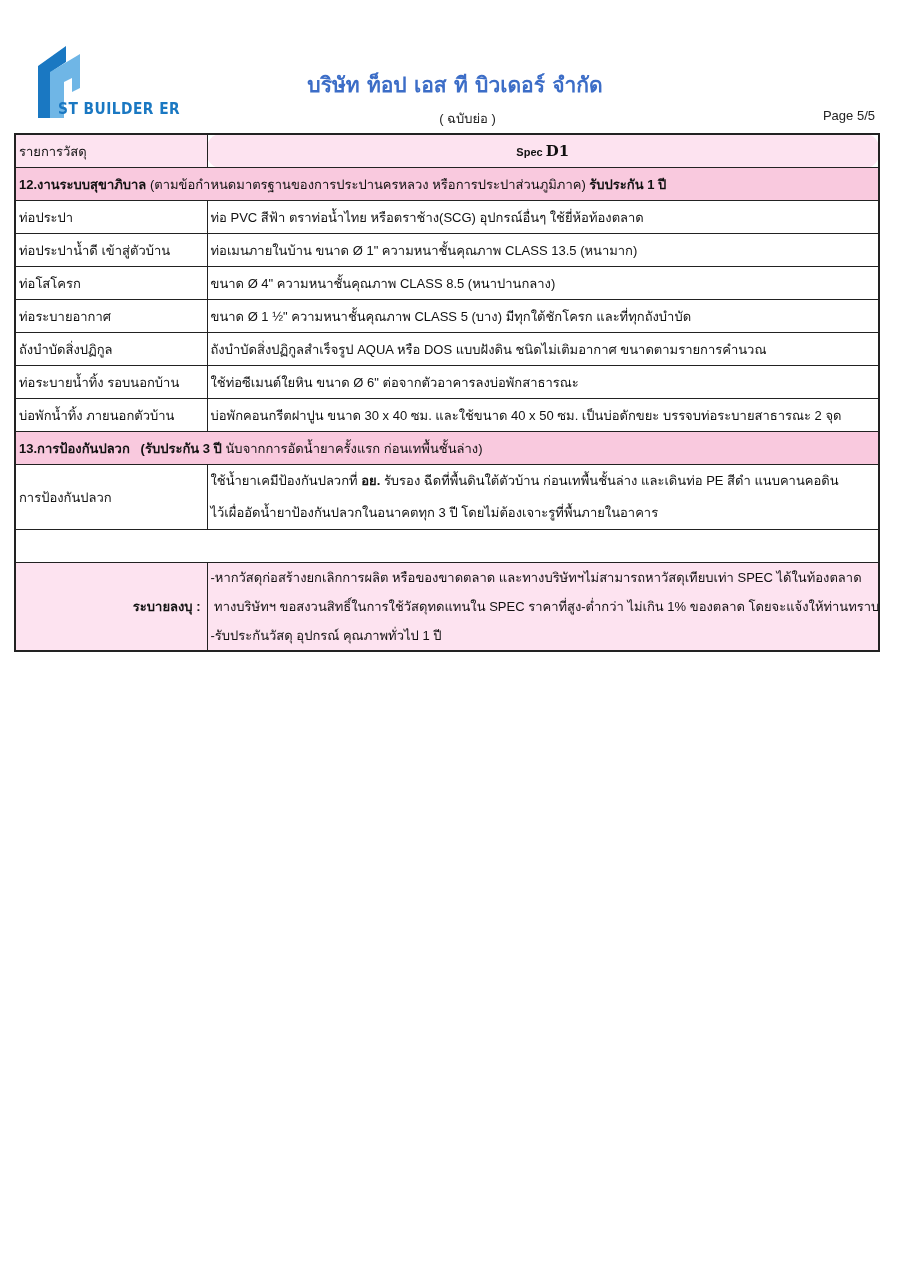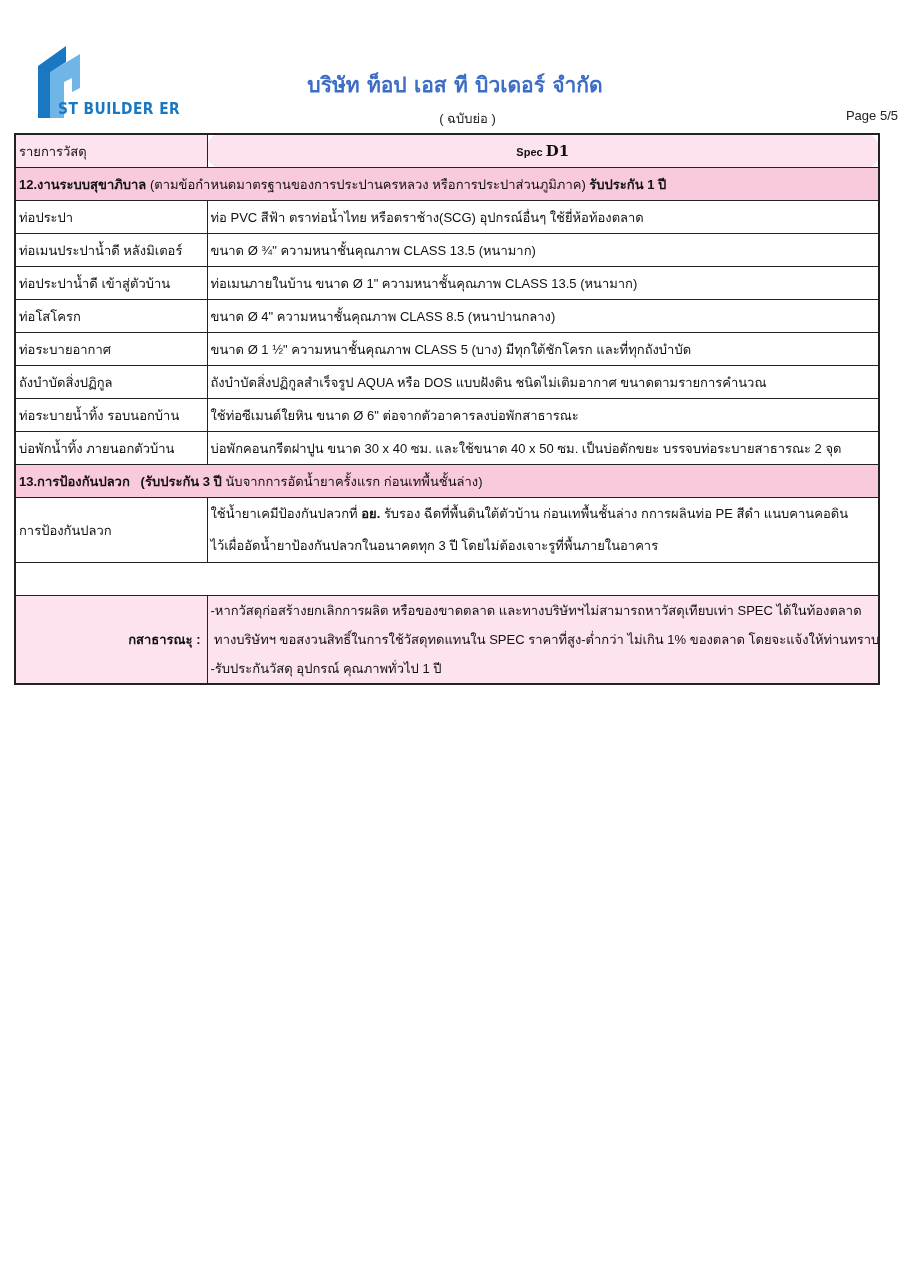--- a/index.html
+++ b/index.html
@@ -2,21 +2,21 @@
 <html><head>
 <meta charset="utf-8">
 <style>
   html, body { margin:0; padding:0; background:#ffffff; }
   body { width:900px; height:1273px; position:relative; font-family:"Liberation Sans", "DejaVu Sans", sans-serif; color:#111; overflow:hidden; }
   .logo { position:absolute; left:36px; top:44px; width:150px; height:80px; }
   .logo svg { position:absolute; left:0; top:0; }
   .logo-text { position:absolute; left:36px; top:56px; font-family:"DejaVu Sans", sans-serif; font-weight:bold; font-size:15px; color:#1a78c2; letter-spacing:0.5px; white-space:nowrap; transform:scaleX(0.92); transform-origin:left; }
   .company-title { position:absolute; left:0; width:910px; top:68px; text-align:center; font-family:"DejaVu Sans", sans-serif; font-weight:bold; font-size:21px; color:#3c6dc7; }
   .subtitle { position:absolute; left:0; width:935px; top:108px; text-align:center; font-size:13px; color:#222; }
-  .page-num { position:absolute; right:2px; top:108px; font-size:13px; color:#222; }
+  .page-num { position:absolute; right:25px; top:108px; font-size:13px; color:#222; }
   table.spec { position:absolute; left:14px; top:133px; width:866px; border-collapse:collapse; font-size:13px; table-layout:fixed; }
   table.spec td { border:1px solid #222; padding:0 3px; height:32px; vertical-align:middle; white-space:nowrap; overflow:hidden; }
   table.spec { border:2px solid #222; }
   .pink { background:#fde3f0; }
   .pink2 { background:#f9c9de; }
   .col1 { width:192px; }
   .hdr-spec { text-align:center; font-size:11px; font-weight:bold;border-radius:14px; }
   .hdr-spec .d1 { font-family:"DejaVu Serif", serif; font-size:15px; }
   .section td { height:31px; }
   b { font-weight:bold;text-align:center; }
@@ -58,24 +58,20 @@
   <tr class="pink2 section">
     <td colspan="2">
       <b>12.งานระบบสุขาภิบาล</b><span> (ตามข้อกำหนดมาตรฐานของการประปานครหลวง หรือการประปาส่วนภูมิภาค) </span><b>รับประกัน 1 ปี</b>
     </td>
   </tr>
   <tr>
         <td>ท่อประปา</td>
         <td>ท่อ PVC สีฟ้า ตราท่อน้ำไทย หรือตราช้าง(SCG) อุปกรณ์อื่นๆ ใช้ยี่ห้อท้องตลาด</td>
       </tr>
   <tr>
-        <td>ท่อเมนประปาน้ำดี หลังมิเตอร์</td>
-        <td>ขนาด Ø ¾"  ความหนาชั้นคุณภาพ CLASS 13.5 (หนามาก)</td>
-      </tr>
-  <tr>
         <td>ท่อประปาน้ำดี เข้าสู่ตัวบ้าน</td>
         <td>ท่อเมนภายในบ้าน ขนาด Ø 1" ความหนาชั้นคุณภาพ CLASS 13.5 (หนามาก)</td>
       </tr>
   <tr>
         <td>ท่อโสโครก</td>
         <td>ขนาด Ø 4" ความหนาชั้นคุณภาพ CLASS 8.5 (หนาปานกลาง)</td>
       </tr>
   <tr>
         <td>ท่อระบายอากาศ</td>
         <td>ขนาด Ø 1 ½" ความหนาชั้นคุณภาพ CLASS 5 (บาง) มีทุกใต้ชักโครก และที่ทุกถังบำบัด</td>
@@ -93,29 +89,29 @@
         <td>บ่อพักคอนกรีตฝาปูน ขนาด 30 x 40 ซม. และใช้ขนาด 40 x 50 ซม. เป็นบ่อดักขยะ  บรรจบท่อระบายสาธารณะ 2 จุด</td>
       </tr>
   <tr class="pink2 section">
     <td colspan="2">
       <b>13.การป้องกันปลวก</b><b style="white-space:pre">   (รับประกัน 3 ปี</b><span> นับจากการอัดน้ำยาครั้งแรก ก่อนเทพื้นชั้นล่าง)</span>
     </td>
   </tr>
   <tr class="tall">
     <td>การป้องกันปลวก</td>
     <td>
-      <span class="line"><span>ใช้น้ำยาเคมีป้องกันปลวกที่ </span><b>อย.</b><span> รับรอง ฉีดที่พื้นดินใต้ตัวบ้าน ก่อนเทพื้นชั้นล่าง กการผลินท่อ PE สีดำ แนบคานคอดิน</span></span>
+      <span class="line"><span>ใช้น้ำยาเคมีป้องกันปลวกที่ </span><b>อย.</b><span> รับรอง ฉีดที่พื้นดินใต้ตัวบ้าน ก่อนเทพื้นชั้นล่าง และเดินท่อ PE สีดำ แนบคานคอดิน</span></span>
       <span class="line">ไว้เผื่ออัดน้ำยาป้องกันปลวกในอนาคตทุก 3 ปี  โดยไม่ต้องเจาะรูที่พื้นภายในอาคาร</span>
     </td>
   </tr>
   <tr class="empty">
         <td colspan="2"></td>
       </tr>
   <tr class="pink notes">
-    <td class="label">กสาธารณะุ :</td>
+    <td class="label">ระบายลงบุ :</td>
     <td>
       <span class="line">-หากวัสดุก่อสร้างยกเลิกการผลิต หรือของขาดตลาด  และทางบริษัทฯไม่สามารถหาวัสดุเทียบเท่า SPEC ได้ในท้องตลาด</span>
       <span class="line" style="white-space:pre"> ทางบริษัทฯ ขอสงวนสิทธิ์ในการใช้วัสดุทดแทนใน SPEC ราคาที่สูง-ต่ำกว่า ไม่เกิน 1% ของตลาด โดยจะแจ้งให้ท่านทราบก่อน</span>
       <span class="line">-รับประกันวัสดุ อุปกรณ์ คุณภาพทั่วไป 1 ปี</span>
     </td>
   </tr>
 </tbody>
   </table>
 
 </body></html>

